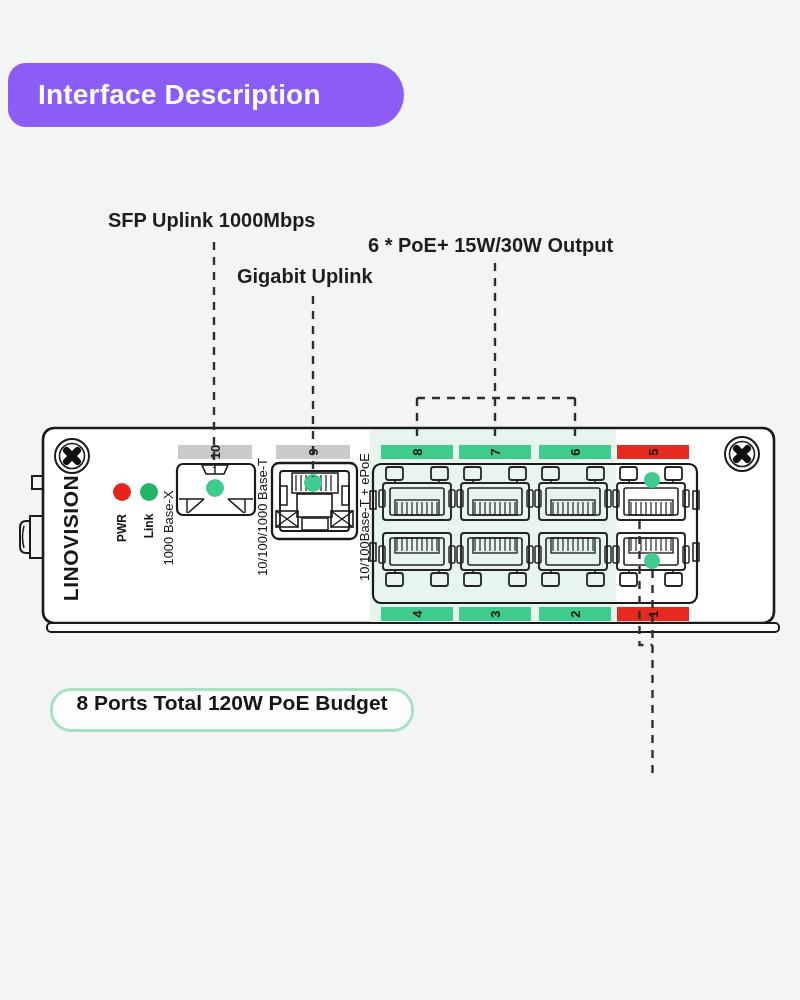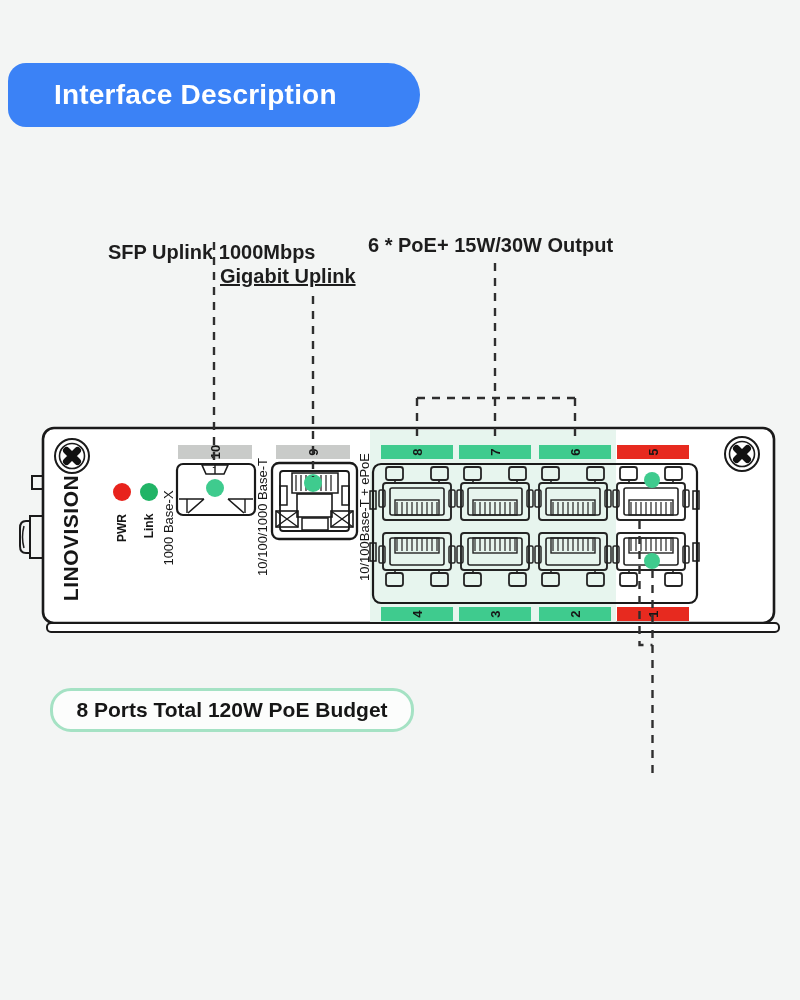--- a/index.html
+++ b/index.html
@@ -1,33 +1,33 @@
 <!DOCTYPE html>
 <html><head>
 <meta charset="utf-8">
 <style>
   html,body{margin:0;padding:0;}
   body{font-family:"Liberation Sans",sans-serif;}
   #canvas{position:relative;width:800px;height:1000px;background:#f3f5f4;overflow:hidden;}
   .abs{position:absolute;}
   #header-badge{
     left:8px;top:63px;width:366px;height:64px;
-    background:#3b82f6;border-radius:18px 32px 32px 18px;
-    display:flex;align-items:center;padding-left:46px;
+    background:#8b5cf6;border-radius:18px 32px 32px 18px;
+    display:flex;align-items:center;padding-left:30px;
     color:#ffffff;font-size:28px;font-weight:bold;letter-spacing:.2px;
   }
   .callout{color:#1d1d1d;font-size:20px;font-weight:600;white-space:nowrap;}
-  #label-sfp{left:108px;top:209px;margin-top:32px;}
-  #label-gigabit{left:220px;top:265px;text-decoration:underline;}
+  #label-sfp{left:108px;top:209px;}
+  #label-gigabit{left:237px;top:265px;}
   #label-poe-plus{left:368px;top:234px;}
   #label-poe-pp{left:527px;top:782px;}
   #budget-pill{
     left:50px;top:688px;width:358px;height:38px;
     border:3px solid #a5e2c4;border-radius:21px;background:#fcfdfc;
-    display:flex;align-items:center;justify-content:center;
+    display:flex;align-items:flex-start;justify-content:center;
     color:#161616;font-size:21px;font-weight:600;white-space:nowrap;
   }
   svg text{font-family:"Liberation Sans",sans-serif;fill:#161616;}
   .vtext{font-size:13px;font-weight:500;}
   .portnum{font-size:13px;font-weight:600;}
   .ledtxt{font-size:12px;font-weight:600;}
   .brand{font-size:21px;font-weight:bold;letter-spacing:.5px;}
   .dash{stroke:#2e2e2e;stroke-width:2.4;stroke-dasharray:8 7;fill:none;}
   .ln{stroke:#1a1a1a;fill:none;}
 </style>

